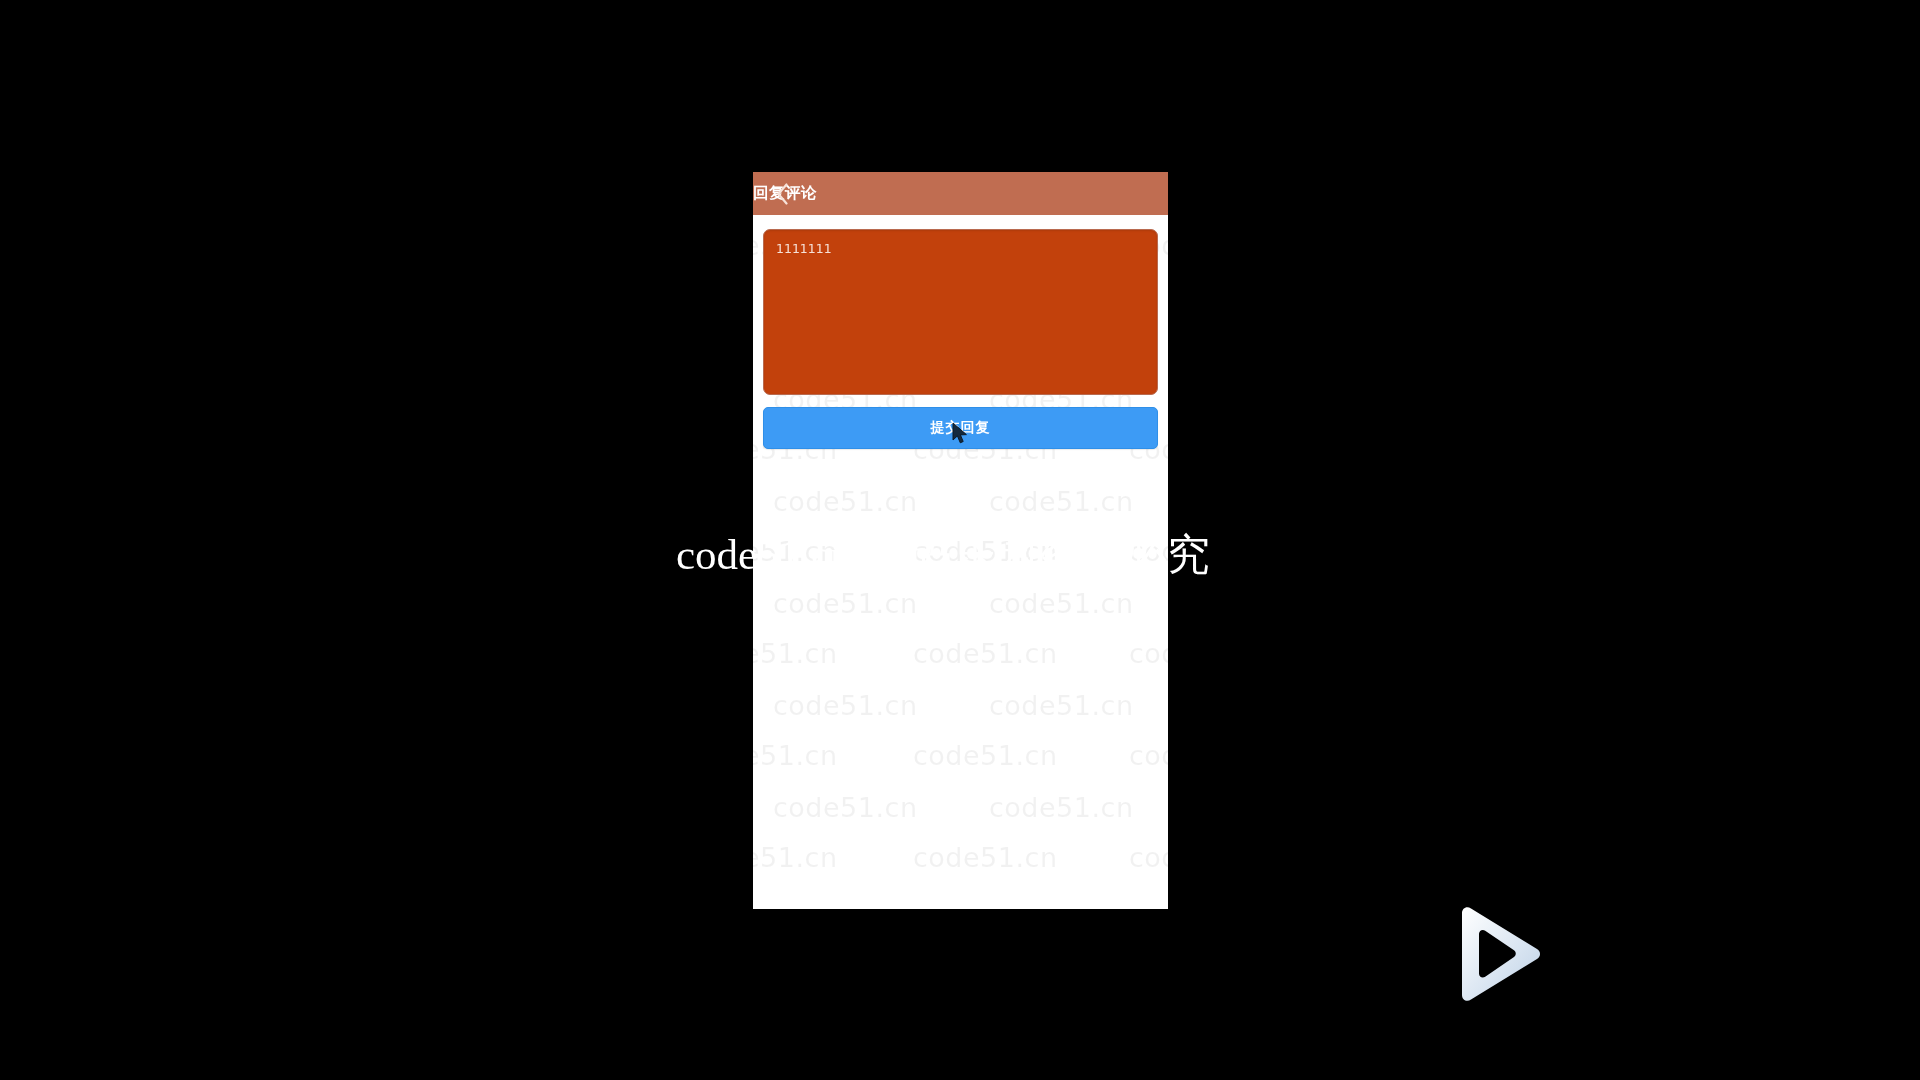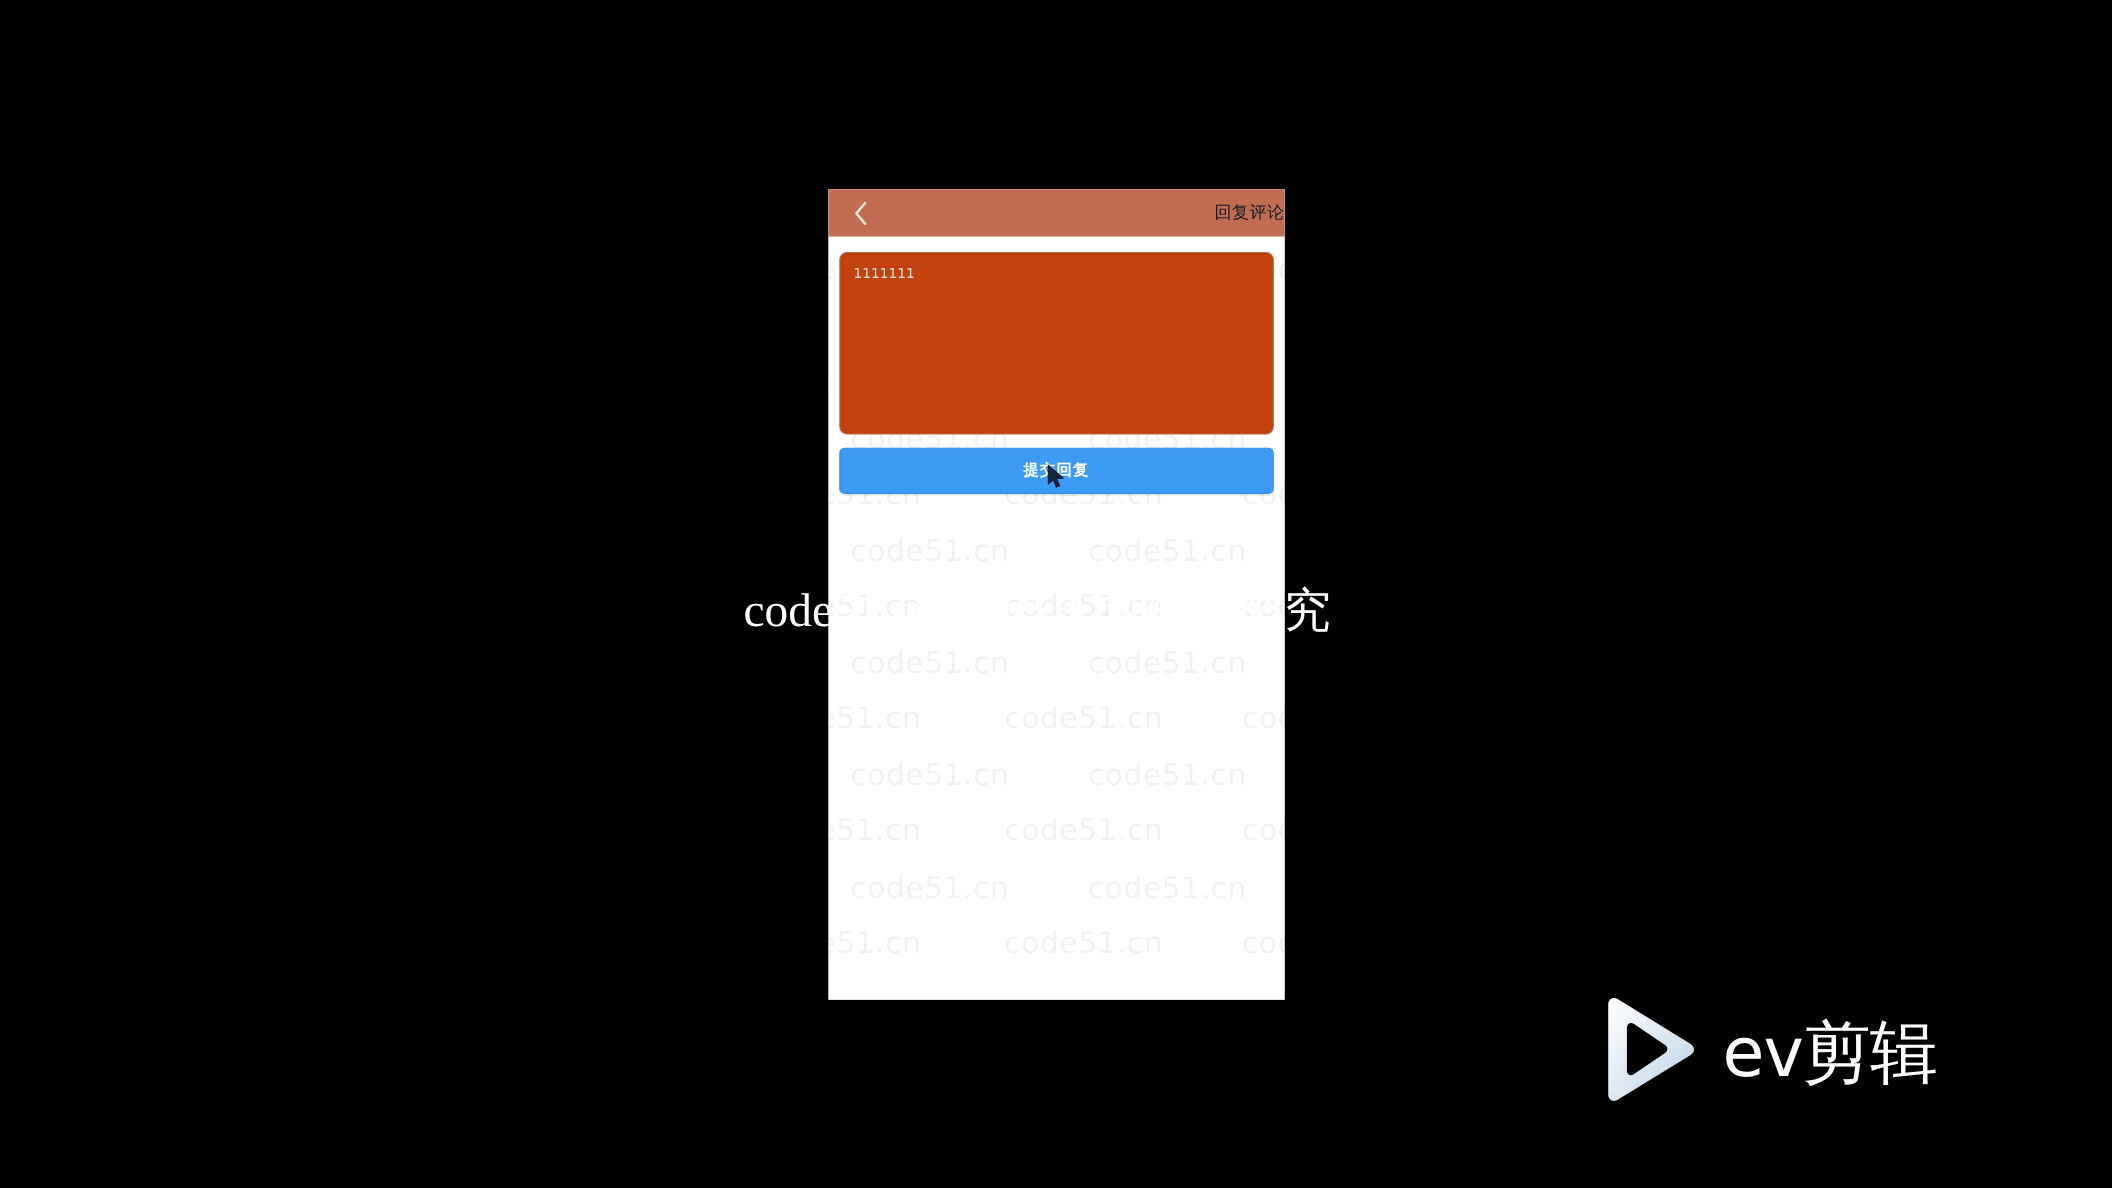--- a/index.html
+++ b/index.html
@@ -73,24 +73,24 @@
     height: 43px;
     width: 34px;
     display: flex;
     align-items: center;
     justify-content: center;
     cursor: pointer;
   }
   #back-btn svg { display: block; }
   #header-title {
     width: 100%;
-    text-align: right;
-    color: #0f172a;
+    text-align: left;
+    color: #ffffff;
     font-size: 15.5px;
-    font-weight: normal;
+    font-weight: bold;
     letter-spacing: 0.5px;
     line-height: 43px;
     font-family: "DejaVu Sans", sans-serif;
   }
 
   
   #form-area {
     position: absolute;
     left: 0;
     top: 43px;
@@ -266,16 +266,15 @@
             <stop offset="55%" stop-color="#dbe6f2"></stop>
             <stop offset="100%" stop-color="#bcd0e6"></stop>
           </linearGradient>
         </defs>
         <path d="M10 8 C10 3 15 0.5 19 3.5 L85 44 C89 46.6 89 51.4 85 54 L19 94.5
                  C15 97.5 10 95 10 90 Z" fill="url(#evgrad)"></path>
         <path d="M27 29 C27 25.5 30.5 23.8 33.2 25.7 L62 45.3 C64.4 47 64.4 50.4 62 52.1
                  L33.2 71.7 C30.5 73.6 27 71.9 27 68.4 Z" fill="#000000"></path>
       </svg>
     </span>
-    <span id="ev-wordmark">ev剪辑</span>
   </div>
 
 </div>
 
 </body></html>

